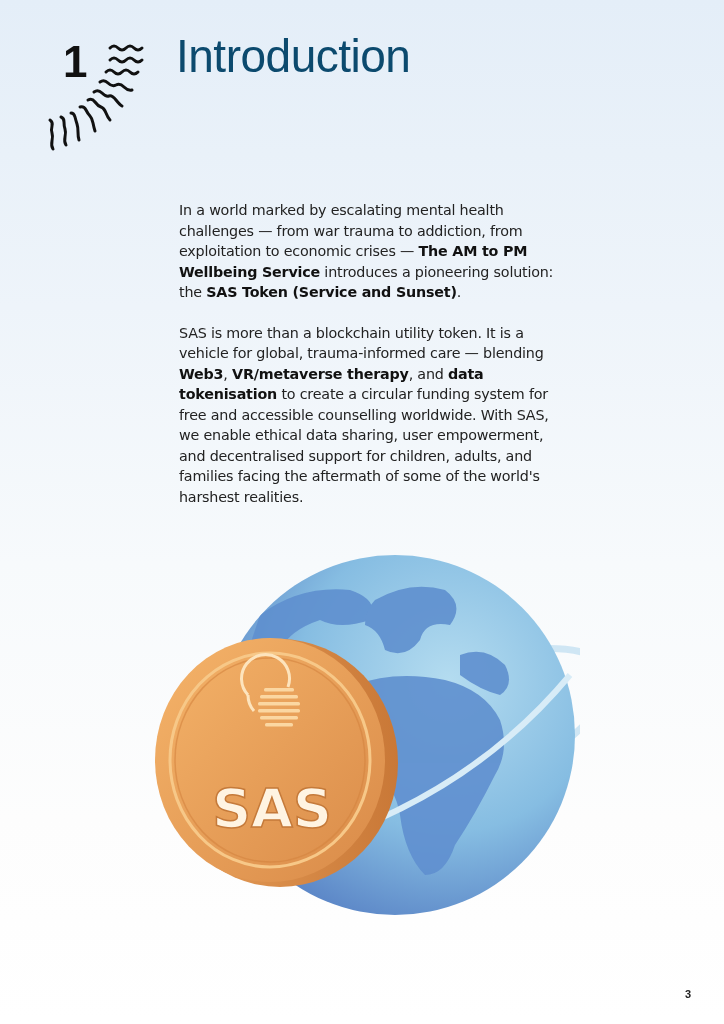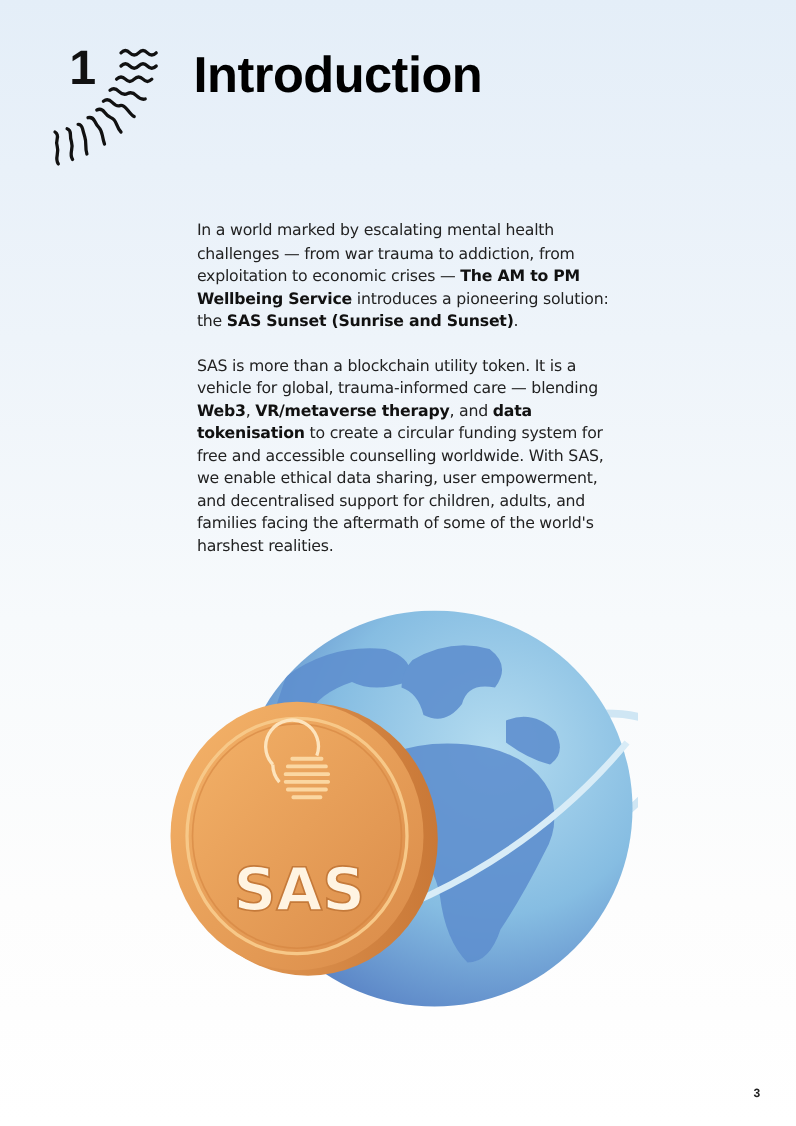--- a/index.html
+++ b/index.html
@@ -10,23 +10,23 @@
     color: #1a1a1a;
     position: relative;
   }
   .chapter-num {
     position: absolute; left: 63px; top: 40px;
     font-family: "Liberation Sans", sans-serif;
     font-size: 44px; font-weight: 700; color: #111; line-height: 1;
   }
   .waves { position: absolute; left: 40px; top: 40px; width: 115px; height: 115px; }
   .title {
-    position: absolute; left: 176px; top: 44px;
+    position: absolute; left: 176px; top: 32px;
     font-family: "Liberation Sans", sans-serif;
-    font-size: 46px; font-weight: 700; color: #000000; letter-spacing: -0.5px; line-height: 1.05;
+    font-size: 46px; font-weight: 400; color: #0c4a6e; letter-spacing: -0.5px; line-height: 1.05;
   }
   .body-text {
     position: absolute; left: 179px; top: 200px; width: 390px;
     font-size: 14.3px; line-height: 20.5px; color: #222;
     letter-spacing: -0.2px;
   }
   .body-text p { margin: 0 0 20px 0; }
   .body-text b { font-weight: 700; color: #111; }
   .illustration { position: absolute; left: 140px; top: 555px; width: 440px; height: 380px; }
   .page-number {
@@ -51,21 +51,21 @@
     <path d="M31 73 q3 0 4 4 t2 7 t1 8 t1 8"></path>
     <path d="M21 77 q3 1 3 5 t1 7 t0 8 t1 8"></path>
     <path d="M10 80 q3 2 2 6 t0 7 t0 8 t1 8"></path>
   </g>
 </svg>
 
 <h1 class="title" style="margin:0;">Introduction</h1>
 
 <div class="body-text">
   <p>
-    <span>In a world marked by escalating mental health challenges — from war trauma to addiction, from exploitation to economic crises — </span><b>The AM to PM Wellbeing Service</b><span> introduces a pioneering solution: the </span><b>SAS Sunset (Sunrise and Sunset)</b><span>.</span>
+    <span>In a world marked by escalating mental health challenges — from war trauma to addiction, from exploitation to economic crises — </span><b>The AM to PM Wellbeing Service</b><span> introduces a pioneering solution: the </span><b>SAS Token (Service and Sunset)</b><span>.</span>
   </p>
   <p>
     <span>SAS is more than a blockchain utility token. It is a vehicle for global, trauma-informed care — blending </span><b>Web3</b><span>, </span><b>VR/metaverse therapy</b><span>, and </span><b>data tokenisation</b><span> to create a circular funding system for free and accessible counselling worldwide. With SAS, we enable ethical data sharing, user empowerment, and decentralised support for children, adults, and families facing the aftermath of some of the world's harshest realities.</span>
   </p>
 </div>
 
 <svg class="illustration" viewBox="0 0 440 380">
   <defs>
     <radialGradient id="ocean" cx="65%" cy="35%" r="70%">
       <stop offset="0%" stop-color="#b4dcf0"></stop>

